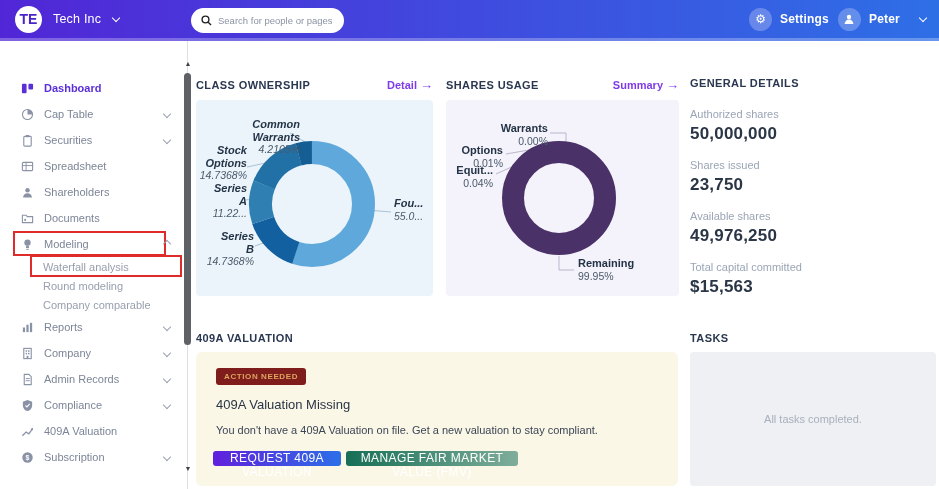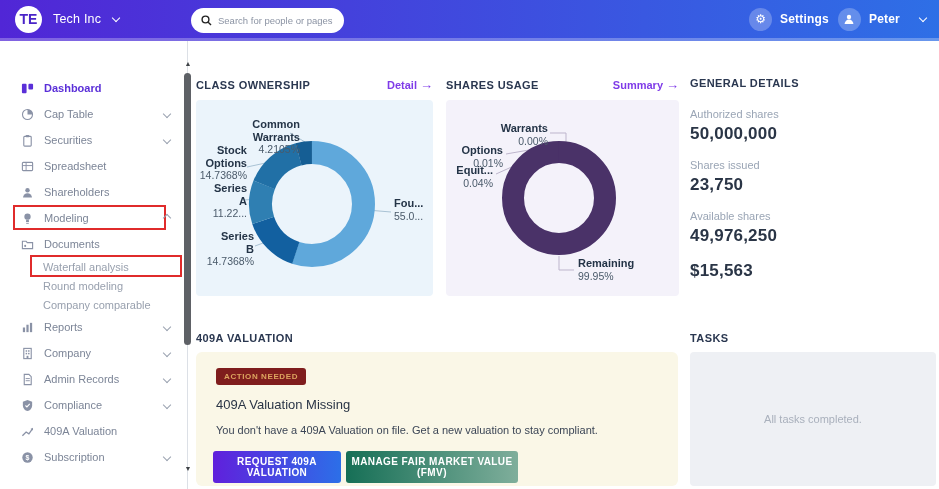--- a/index.html
+++ b/index.html
@@ -56,21 +56,21 @@
   .main { position:absolute; left:196px; top:41px; width:743px; height:448px; }
   .hrow { position:absolute; display:flex; justify-content:space-between; align-items:center; }
   .ptitle { font-size:11px; font-weight:bold; color:#2A3750; letter-spacing:.4px; }
   .plink { font-size:11px; font-weight:bold; color:var(--link,#7F3BE8); cursor:pointer; display:flex; align-items:center; gap:3px; }
   .plink .arr { font-size:13px; font-weight:bold; }
   .hrow.h1a { left:0; top:36px; width:237px; } .hrow.h1b { left:250px; top:36px; width:233px; }
   .hrow.h1c { left:494px; top:36px; width:245px; }
   .hrow.h2a { left:0; top:291px; width:482px; } .hrow.h2b { left:494px; top:291px; width:245px; }
 
   .panel { position:absolute; border-radius:4px; }
-  .p1 { left:0; top:59px; width:237px; height:196px; background:#EBF4FB; }
+  .p1 { left:0; top:59px; width:237px; height:196px; background:#EBF4FB;font-style:italic; }
   .p2 { left:250px; top:59px; width:233px; height:196px; background:#F4F2FA; }
   .p1 svg, .p2 svg { position:absolute; left:0; top:0; overflow:visible; }
 
   .callout { position:absolute; line-height:1.15; }
   .callout .nm { display:block; font-weight:bold; color:#243447; font-size:11px; white-space:pre-line; }
   .callout .pc { display:block; color:#4A5A6A; font-size:10.5px; }
   .co0 { top:18px; right:133px; text-align:right; }
   .co1 { top:44px; right:186px; text-align:right; }
   .co2 { top:82px; right:186px; text-align:right; }
   .co3 { top:130px; right:179px; text-align:right; }
@@ -83,22 +83,22 @@
   .gd { position:absolute; left:494px; top:59px; width:249px; padding-top:8px; }
   .gd-item { margin-bottom:15px; }
   .gd-label { font-size:11px; color:#9AA5B5; margin-bottom:4px; }
   .gd-value { font-size:17px; font-weight:bold; color:#2A3546; letter-spacing:.2px; }
 
   .pv { left:0; top:311px; width:482px; height:134px; background:#FAF7E7; border-radius:6px; }
   .badge { position:absolute; left:20px; top:16px; background:#7f1d1d; color:#DCA45F; font-size:8px;
            font-weight:bold; letter-spacing:.6px; padding:4px 8px; border-radius:3px; }
   .pv-heading { position:absolute; left:20px; top:45px; font-size:13px; font-weight:normal; color:#2A3546; }
   .pv-msg { position:absolute; left:20px; top:72px; font-size:11px; color:#3C4656; }
-  .btn { position:absolute; top:99px; height:32px; border:none; border-radius:3px; color:#fff;
-         font-size:10px; font-weight:bold; letter-spacing:.4px; cursor:pointer;
+  .btn { position:absolute; top:99px; height:15px; border:none; border-radius:3px; color:#fff;
+         font-size:12px; font-weight:normal; letter-spacing:.4px; cursor:pointer;
          font-family:"Liberation Sans", sans-serif; }
   .btn1 { left:17px; width:128px; background:linear-gradient(90deg, var(--b1a,#6020DC), var(--b1b,#2C6FE8)); }
   .btn2 { left:150px; width:172px; background:linear-gradient(90deg, var(--b2a,#166F56), var(--b2b,#7FAE9B)); }
 
   .pt { left:494px; top:311px; width:246px; height:134px; background:#EEF0F4; display:flex;
         align-items:center; justify-content:center; }
   .pt-msg { font-size:11px; color:#A9B0BC; }
 </style>
 </head>
 <body>
@@ -177,39 +177,39 @@
     <div class="sitem">
       <span class="sicon">
         <svg width="13" height="13" viewBox="0 0 14 14">
             <circle cx="7" cy="4.5" r="2.4" fill="currentColor"></circle>
             <path d="M2.2,12.5 a4.8,4.8 0 0 1 9.6,0 Z" fill="currentColor"></path>
           </svg>
       </span>
       <span>Shareholders</span>
     </div>
     <div class="sitem">
+      <span class="sicon">
+        <svg width="13" height="13" viewBox="0 0 14 14">
+            <path d="M1.5,3.5 h4 l1.2,1.5 h5.8 v6.5 h-11 Z" fill="none" stroke="currentColor" stroke-width="1.2"></path>
+            <circle cx="4.5" cy="8.5" r="1.1" fill="currentColor"></circle>
+          </svg>
+      </span>
+      <span>Documents</span>
+    </div>
+    <div class="sitem">
       <div class="red-outline ro-modeling"></div>
       <span class="sicon">
         <svg width="13" height="13" viewBox="0 0 14 14">
             <circle cx="7" cy="5" r="3.4" fill="currentColor"></circle>
             <rect x="5.4" y="8.6" width="3.2" height="2.2" rx="0.6" fill="currentColor"></rect>
             <line x1="5.6" y1="12.2" x2="8.4" y2="12.2" stroke="currentColor" stroke-width="1"></line>
           </svg>
       </span>
       <span>Modeling</span>
       <span class="chev up"></span>
-    </div>
-    <div class="sitem">
-      <span class="sicon">
-        <svg width="13" height="13" viewBox="0 0 14 14">
-            <path d="M1.5,3.5 h4 l1.2,1.5 h5.8 v6.5 h-11 Z" fill="none" stroke="currentColor" stroke-width="1.2"></path>
-            <circle cx="4.5" cy="8.5" r="1.1" fill="currentColor"></circle>
-          </svg>
-      </span>
-      <span>Documents</span>
     </div>
     <div class="sub">
       <div class="red-outline ro-waterfall"></div>
       <span>Waterfall analysis</span>
     </div>
     <div class="sub">
       <span>Round modeling</span>
     </div>
     <div class="sub">
       <span>Company comparable</span>
@@ -386,20 +386,21 @@
       </div>
       <div class="gd-item">
         <div class="gd-label">Shares issued</div>
         <div class="gd-value">23,750</div>
       </div>
       <div class="gd-item">
         <div class="gd-label">Available shares</div>
         <div class="gd-value">49,976,250</div>
       </div>
       <div class="gd-item">
+        <div class="gd-label">Total capital committed</div>
         <div class="gd-value">$15,563</div>
       </div>
     </div>
 
     <div class="hrow h2a">
       <span class="ptitle">409A VALUATION</span>
     </div>
     <div class="hrow h2b">
       <span class="ptitle">TASKS</span>
     </div>

